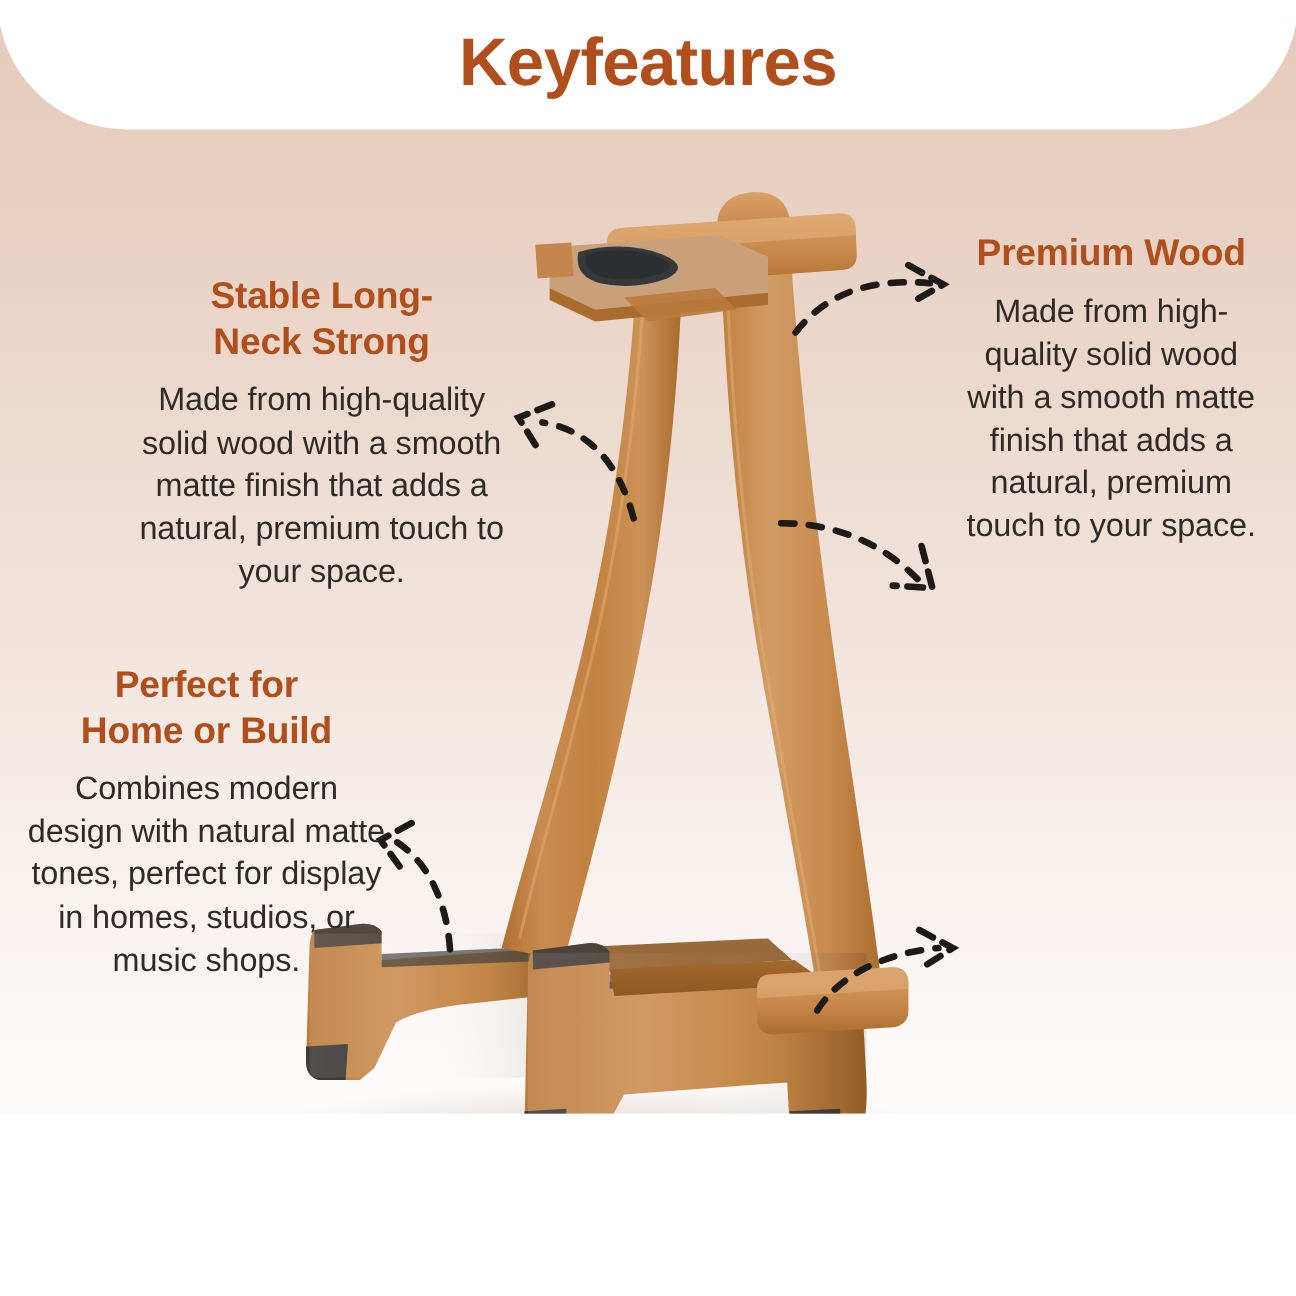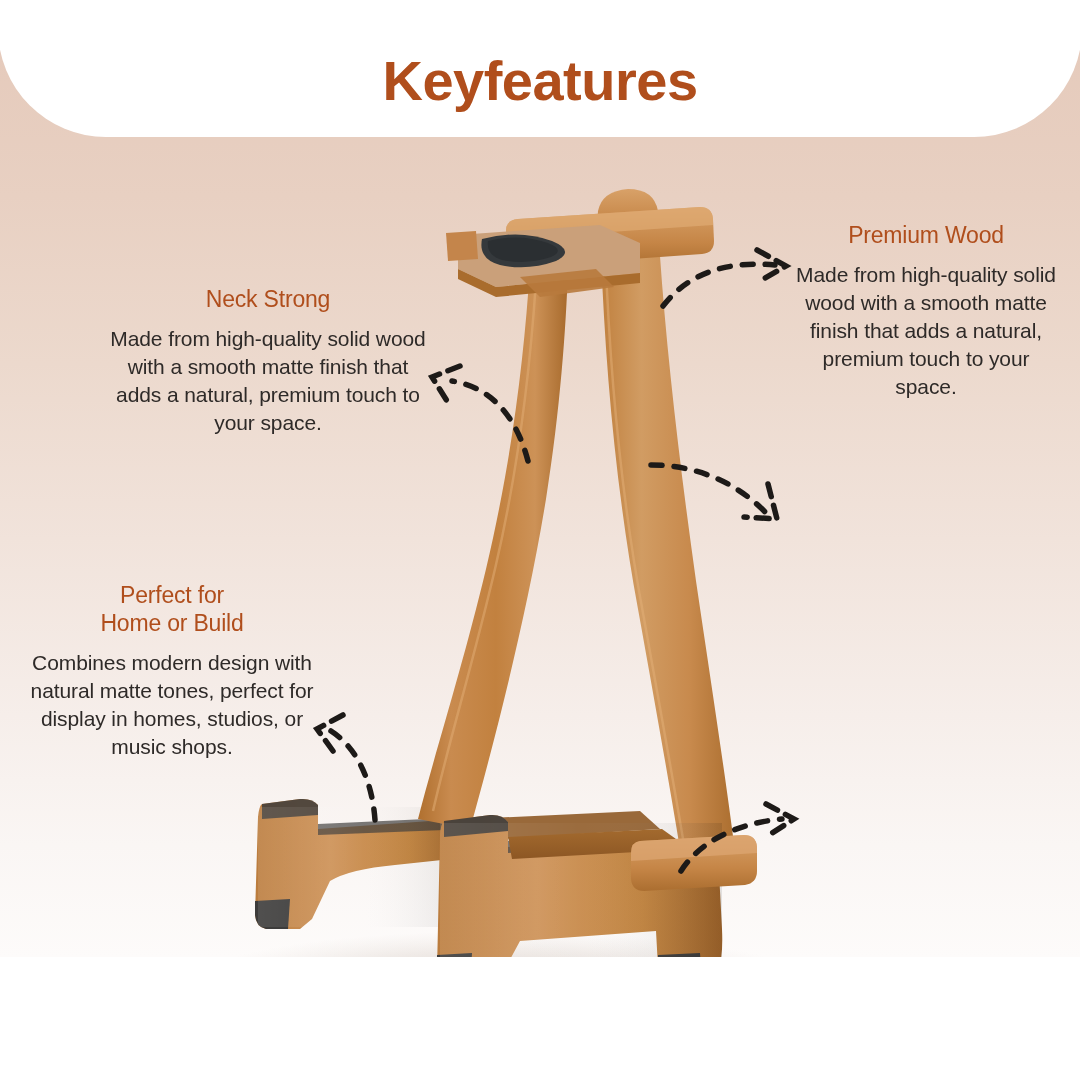--- a/index.html
+++ b/index.html
@@ -15,21 +15,20 @@
     background:
       linear-gradient(180deg,
         #e5cabb 0%,
         #e8d0c2 18%,
         #ecd9cd 36%,
         #f1e3db 55%,
         #f6eeea 74%,
         #faf6f4 88%,
         #fdfbfa 100%);
     overflow:hidden;
-    margin-top:29px;
   }
 
   
   #header-band {
     position:absolute;
     top:-40px; left:-2px;
     width:1084px; height:148px;
     background:#ffffff;
     border-bottom-left-radius:108px;
     border-bottom-right-radius:108px;
@@ -46,29 +45,29 @@
     color:#b04e1c;
     white-space:nowrap;
   }
 
   
   .feature {
     position:absolute;
     text-align:center;
   }
   .feature-title {
-    font-size:23px;
-    font-weight:normal;
+    font-size:31px;
+    font-weight:bold;
     line-height:1.22;
     color:#b04e1c;
     letter-spacing:-0.2px;
   }
   .feature-body {
     margin-top:12px;
-    font-size:21px;
+    font-size:27px;
     line-height:1.33;
     color:#2e2a28;
     letter-spacing:-0.1px;
   }
 
   #feature-stable-neck   { left:108px;  top:228px;  width:320px; }
   #feature-premium-wood  { left:795px;  top:192px;  width:262px; }
   #feature-strong-build  { left:790px;  top:436px;  width:280px; }
   #feature-home-studio   { left:22px;   top:552px;  width:300px; }
   #feature-detachable    { left:806px;  top:704px;  width:230px; }
@@ -294,21 +293,21 @@
 
       <g>
         <path d="M681,842 C700,812 738,794 782,790"></path>
         <path d="M766,775 L794,790 L769,806" stroke-dasharray="13 9"></path>
       </g>
     </g>
   </svg>
 
   <div class="feature" id="feature-stable-neck">
     <div class="feature-title">
-      <br>
+      <span>Stable Long-</span><br>
       <span>Neck Strong</span>
     </div>
     <div class="feature-body">Made from high-quality solid wood with a smooth matte finish that adds a natural, premium touch to your space.</div>
   </div>
 
   <div class="feature" id="feature-premium-wood">
     <div class="feature-title">Premium Wood</div>
     <div class="feature-body">Made from high-quality solid wood with a smooth matte finish that adds a natural, premium touch to your space.</div>
   </div>
 

